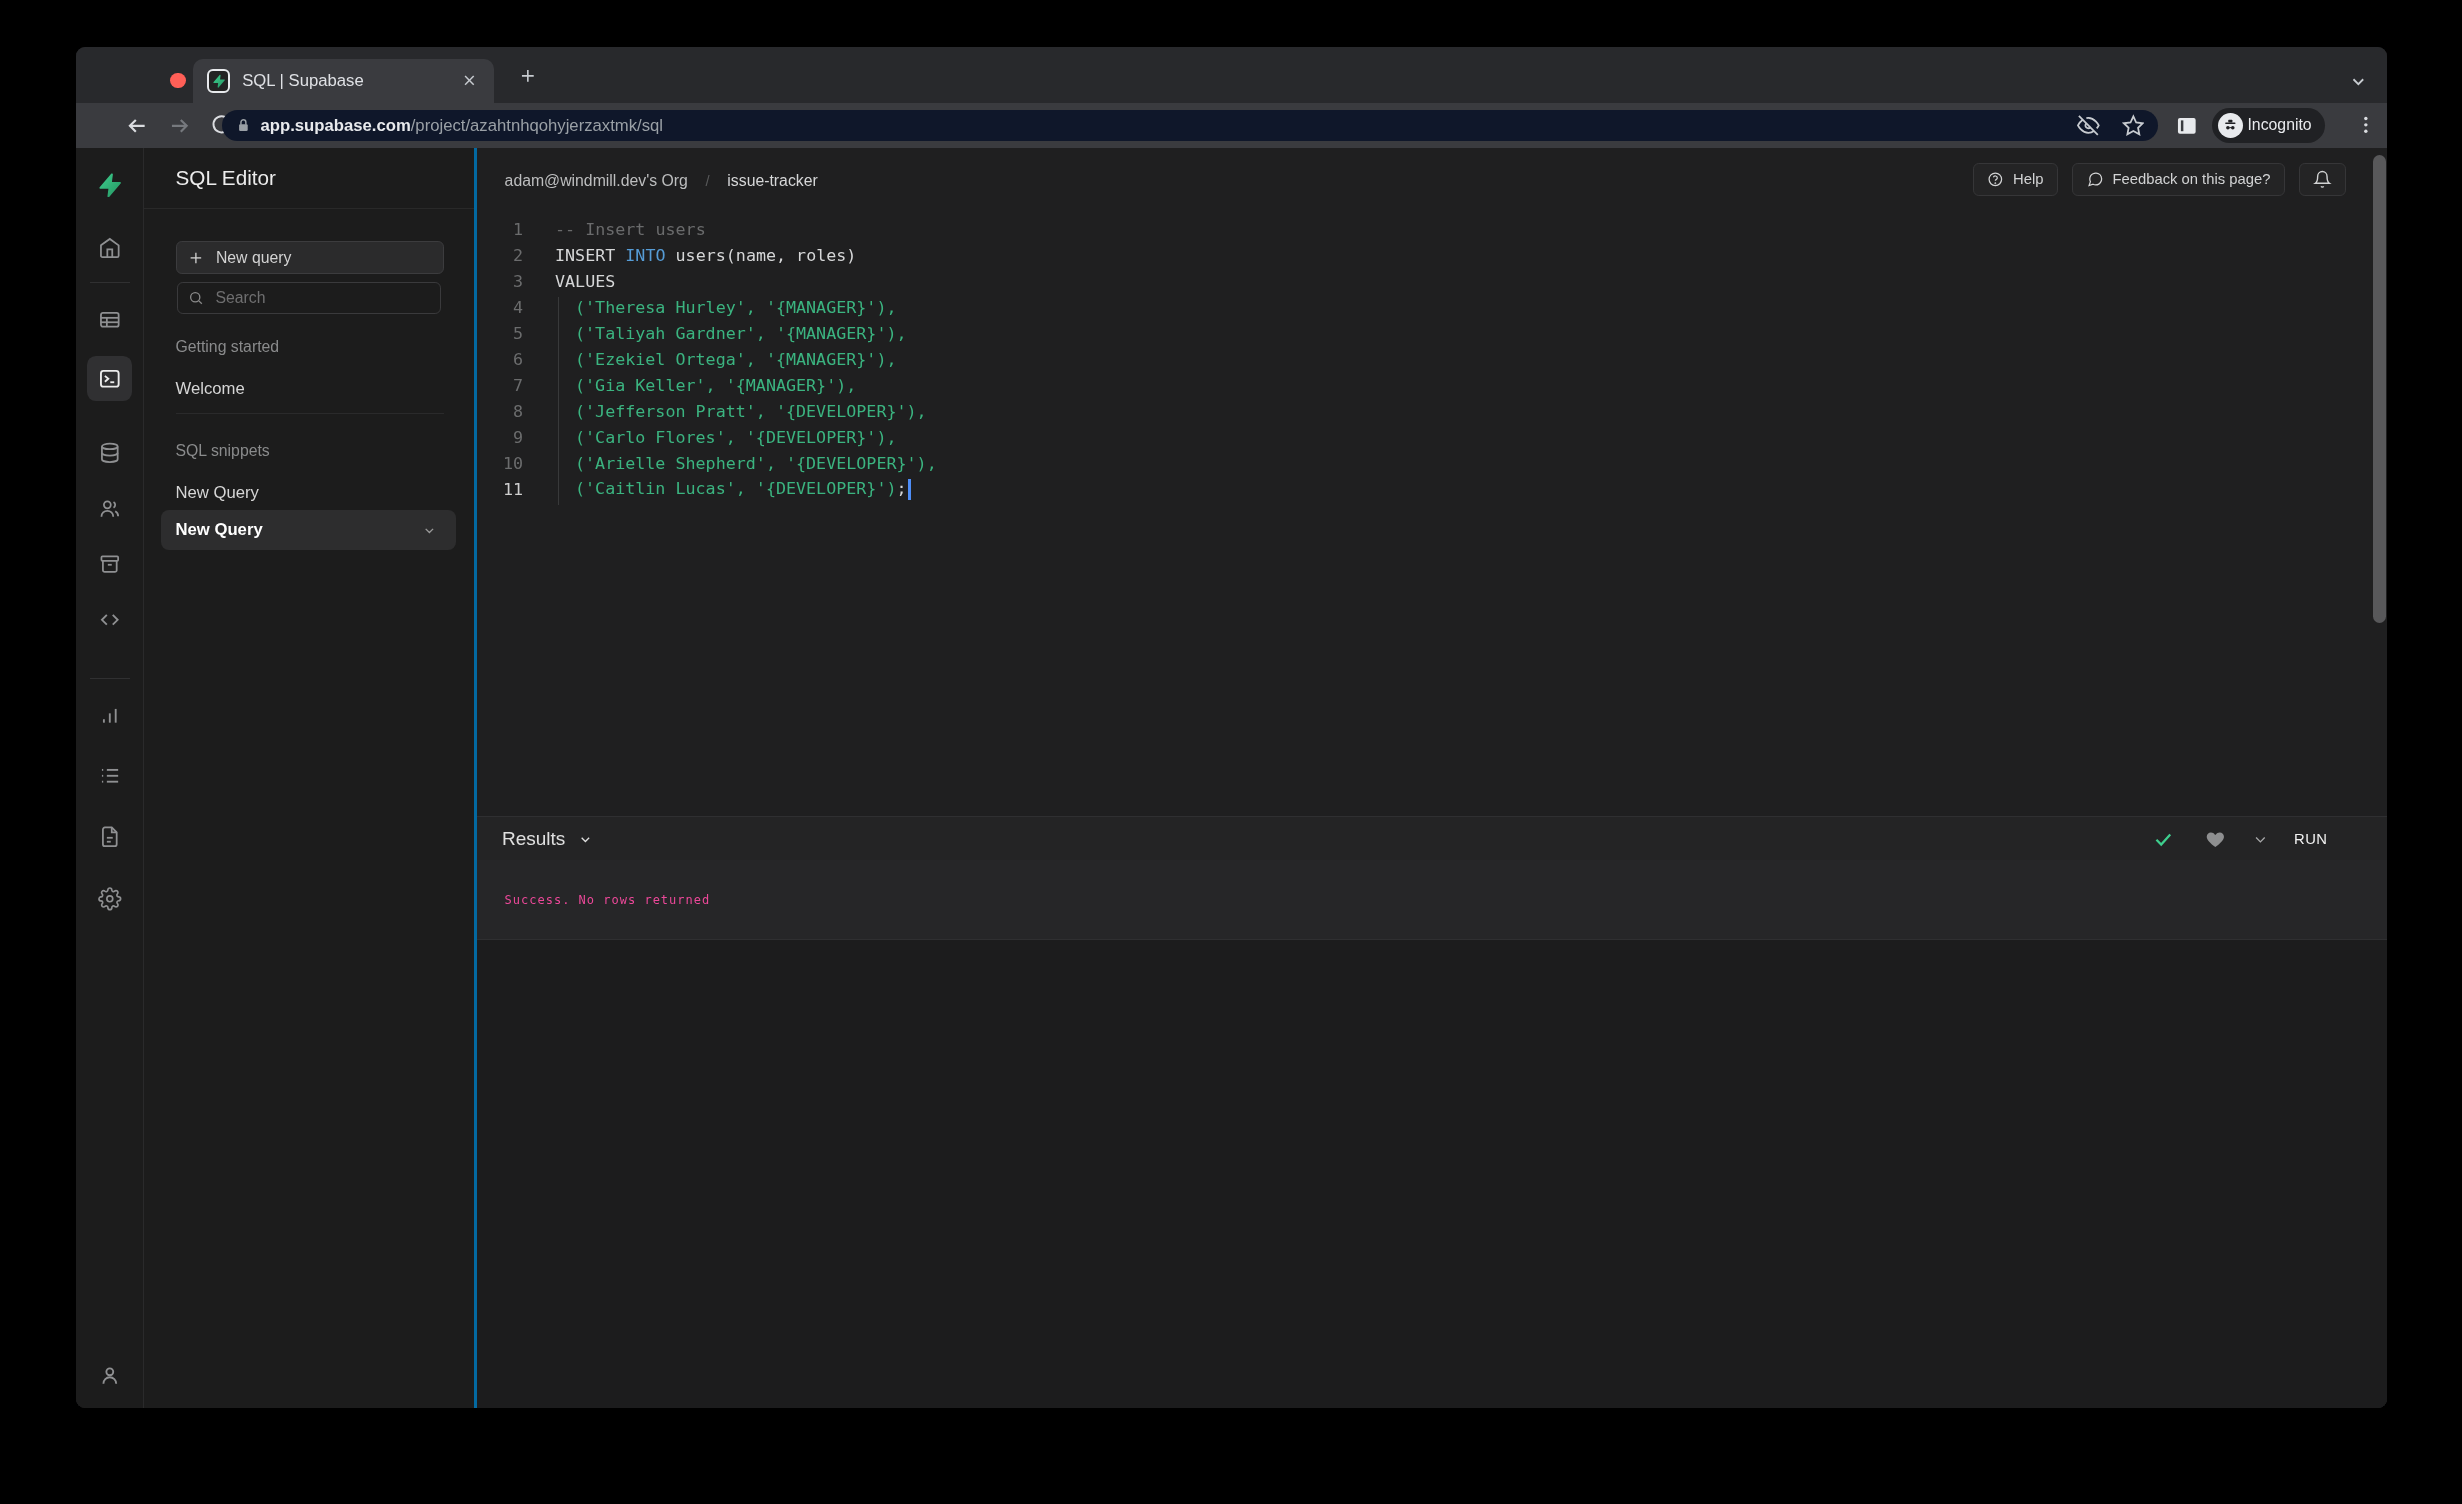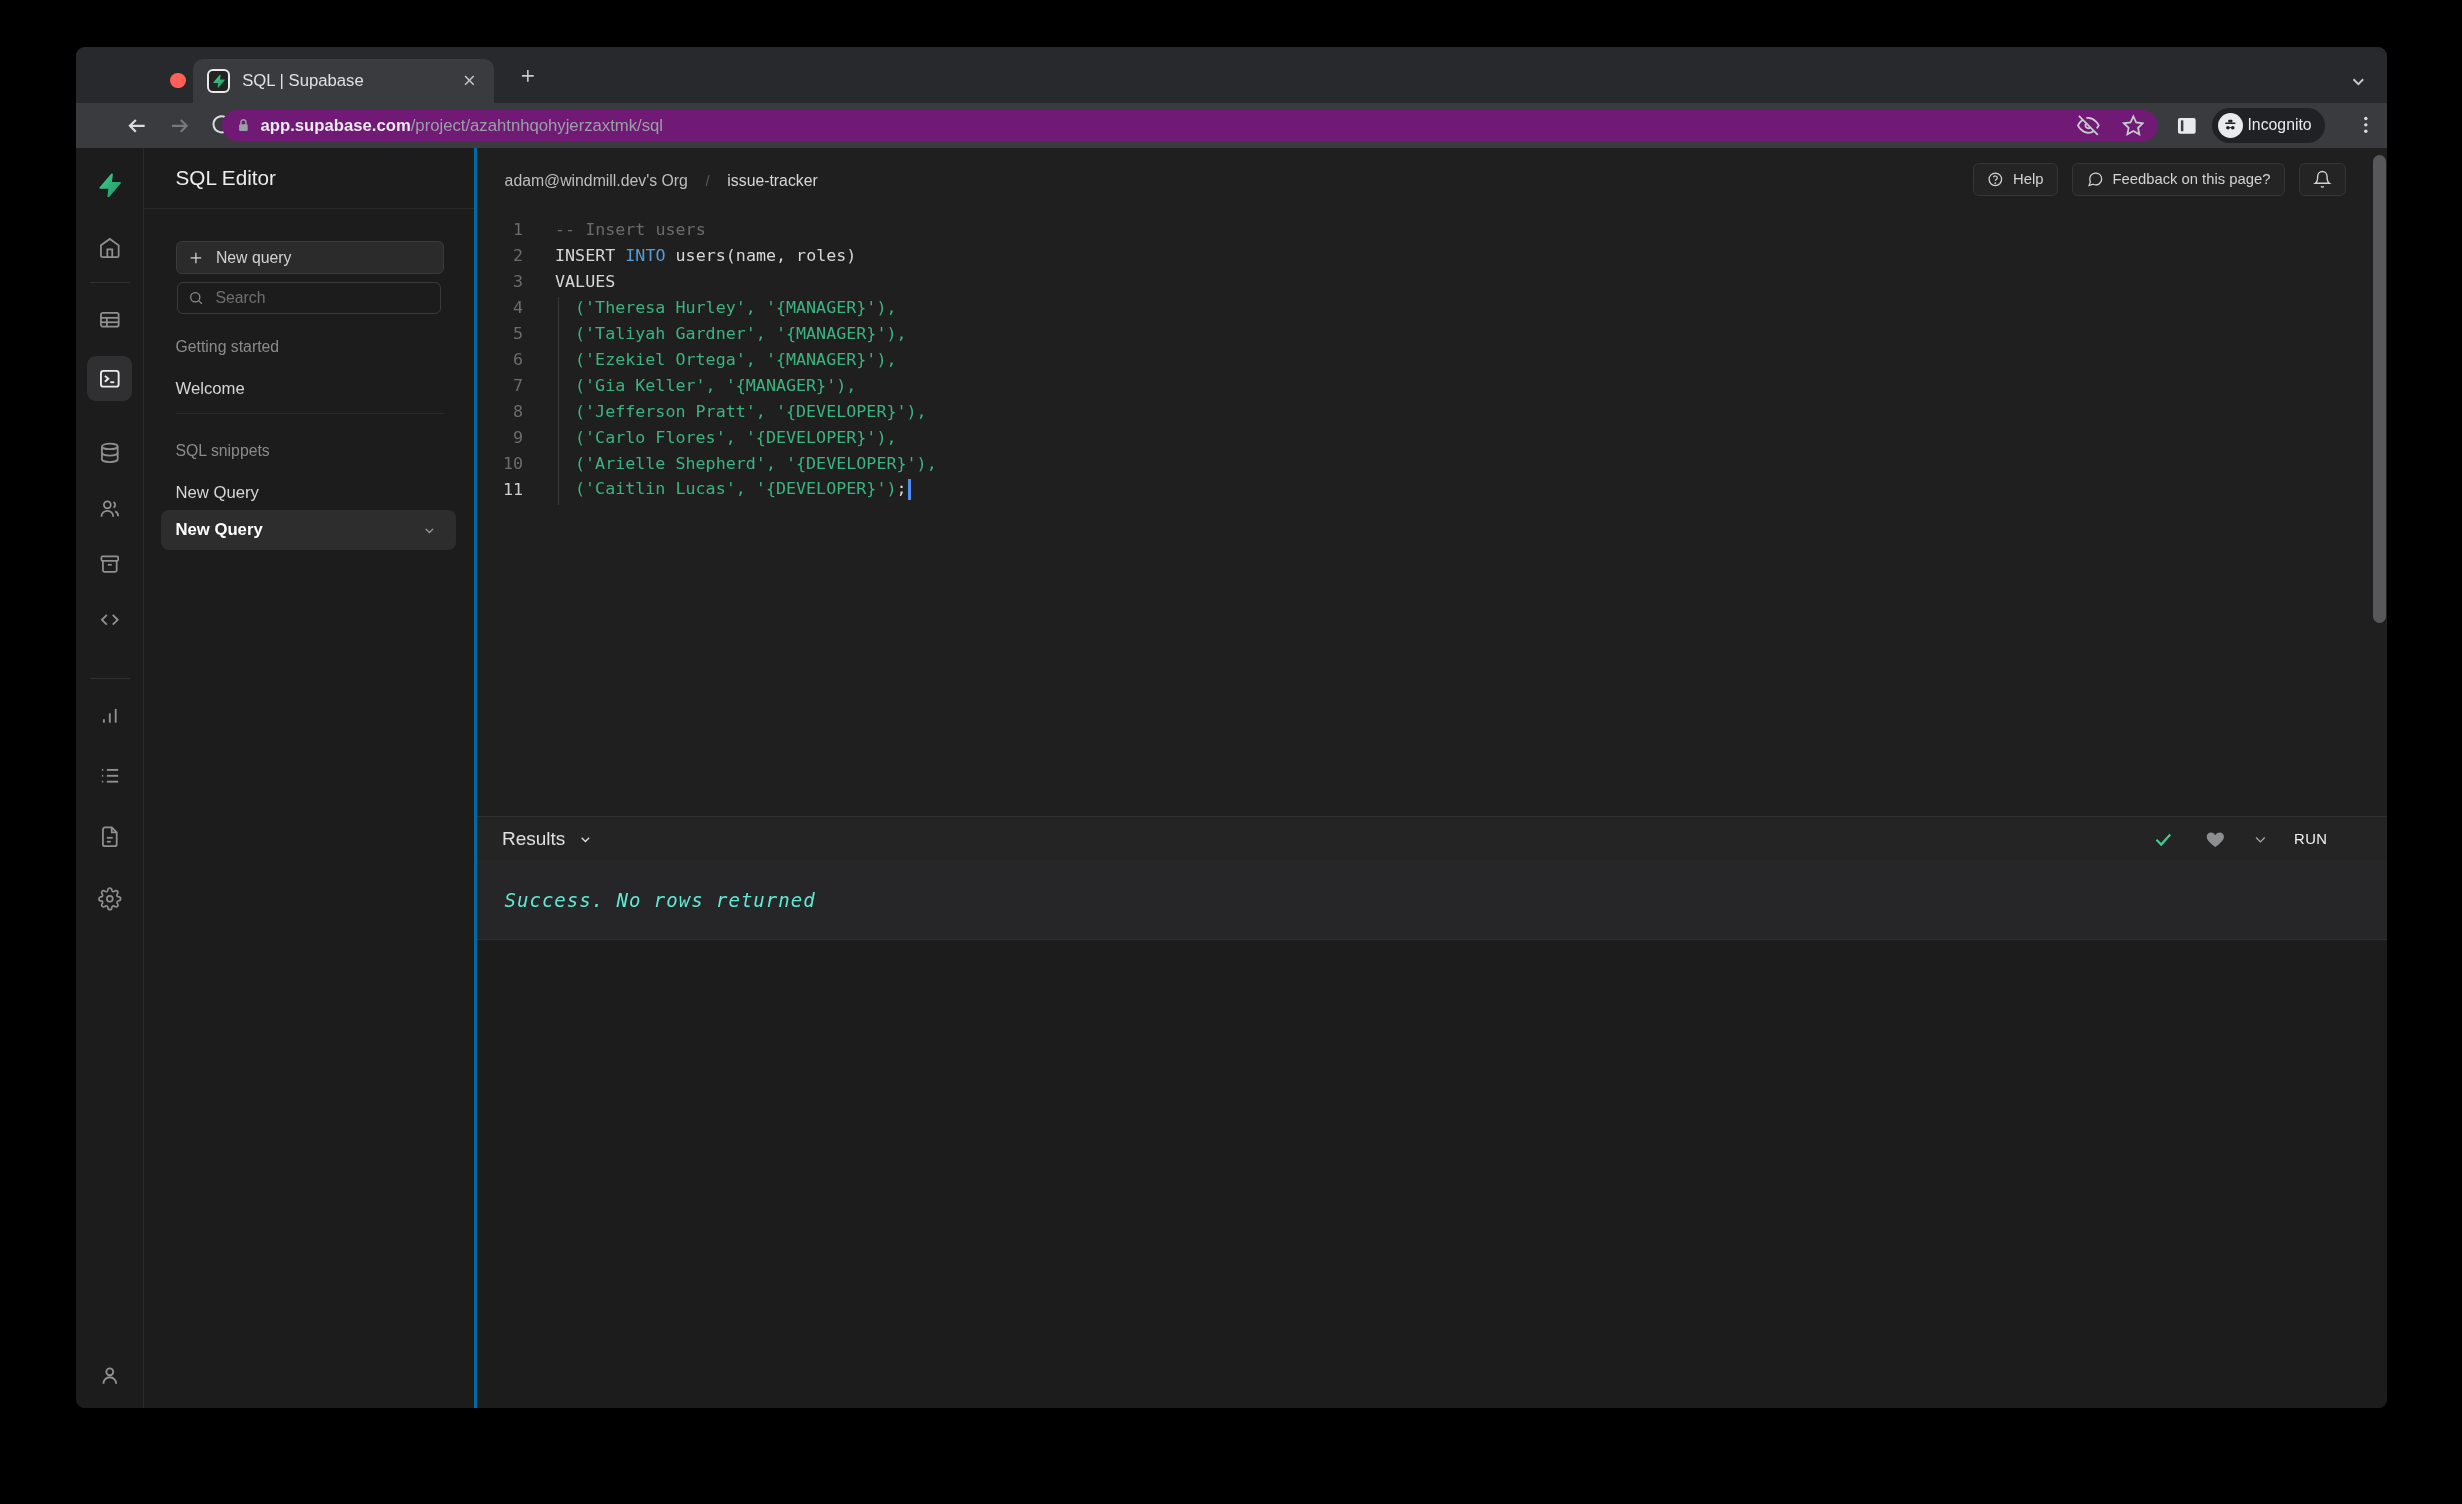--- a/index.html
+++ b/index.html
@@ -20,21 +20,21 @@
              display:flex; align-items:center; justify-content:center; flex:0 0 auto; }
   .tab-title { margin-left:11.8px; font-size:16.7px; color:#dfe1e5; white-space:nowrap; flex:1; }
   .tab-close { color:#c7cbd0; font-size:19.7px; line-height:1; cursor:default; padding:2px 3.9px; }
   .newtab-btn { position:absolute; left:443px; top:19.7px; color:#c7cbd0; }
   .tabstrip-chevron { position:absolute; left:2274px; top:25.6px; color:#c7cbd0; }
 
   .toolbar { position:absolute; left:0; top:56px; width:100%; height:45px; background:#3a3b3f; }
   .navbtn { position:absolute; top:10.8px; width:23.6px; height:23.6px; color:#dadce0; }
   .nav-back { left:49px; } .nav-fwd { left:92px; color:#76797e; } .nav-refresh { left:134px; }
   .urlbar { position:absolute; left:146px; top:6.9px; width:1936px; height:31.5px; border-radius:15.8px;
-            background:#701a75; display:flex; align-items:center; padding:0 13.8px; }
+            background:#0f172a; display:flex; align-items:center; padding:0 13.8px; }
   .lock { color:#9aa0a6; margin-right:9.9px; display:flex; }
   .url { font-size:16.7px; white-space:nowrap; }
   .url-host { color:#e8eaed; font-weight:bold; }
   .url-path { color:#9aa0a6; }
   .url-right { position:absolute; right:13.8px; top:3.9px; display:flex; gap:21.7px; color:#c7cbd0; }
   .sidepanel-btn { position:absolute; left:2099px; top:10.8px; }
   .incog { position:absolute; left:2136px; top:4.9px; height:35px; padding:0 13.8px 0 5.9px; border-radius:17.7px;
            background:#202124; display:flex; align-items:center; gap:4px; }
   .incog-circle { width:25.6px; height:25.6px; border-radius:50%; background:#e8eaed;
                   display:flex; align-items:center; justify-content:center; }
@@ -103,22 +103,22 @@
                 gap:13.8px; color:#e0e0e0; font-size:19px; }
   .rb-icon { position:absolute; top:10.8px; width:23.6px; height:23.6px; display:flex; align-items:center;
              justify-content:center; }
   .rb-check { left:1675px; color:#3ecf8e; }
   .rb-heart { left:1727px; color:#8e8f90; }
   .rb-chevron { left:1772px; color:#a7a8a9; }
   .rb-run { position:absolute; left:1817px; top:0; height:44px; display:flex; align-items:center;
             color:#f2f2f2; font-size:14.8px; letter-spacing:0.5px; }
   .success-row { position:absolute; left:0; top:712px; width:100%; height:80px; background:#262628;
                  border-bottom:1px solid #2f2f31; display:flex; align-items:center; padding-left:27.6px; }
-  .success-text { font-family:"DejaVu Sans Mono", monospace; font-size:19px; color:#5eead4;
-                  letter-spacing:1px;font-style:italic; }
+  .success-text { font-family:"DejaVu Sans Mono", monospace; font-size:12px; color:#ec4899;
+                  letter-spacing:1px; }
   .below { position:absolute; left:0; top:792px; width:100%; height:468px; background:#1c1c1d; }
 
   .scroll-thumb { position:absolute; right:1px; top:108px; width:12.8px; height:468px;
                   background:#58585a; border-radius:6.9px; }
 
   svg { display:block; }
 </style>
 </head>
 <body>
 

